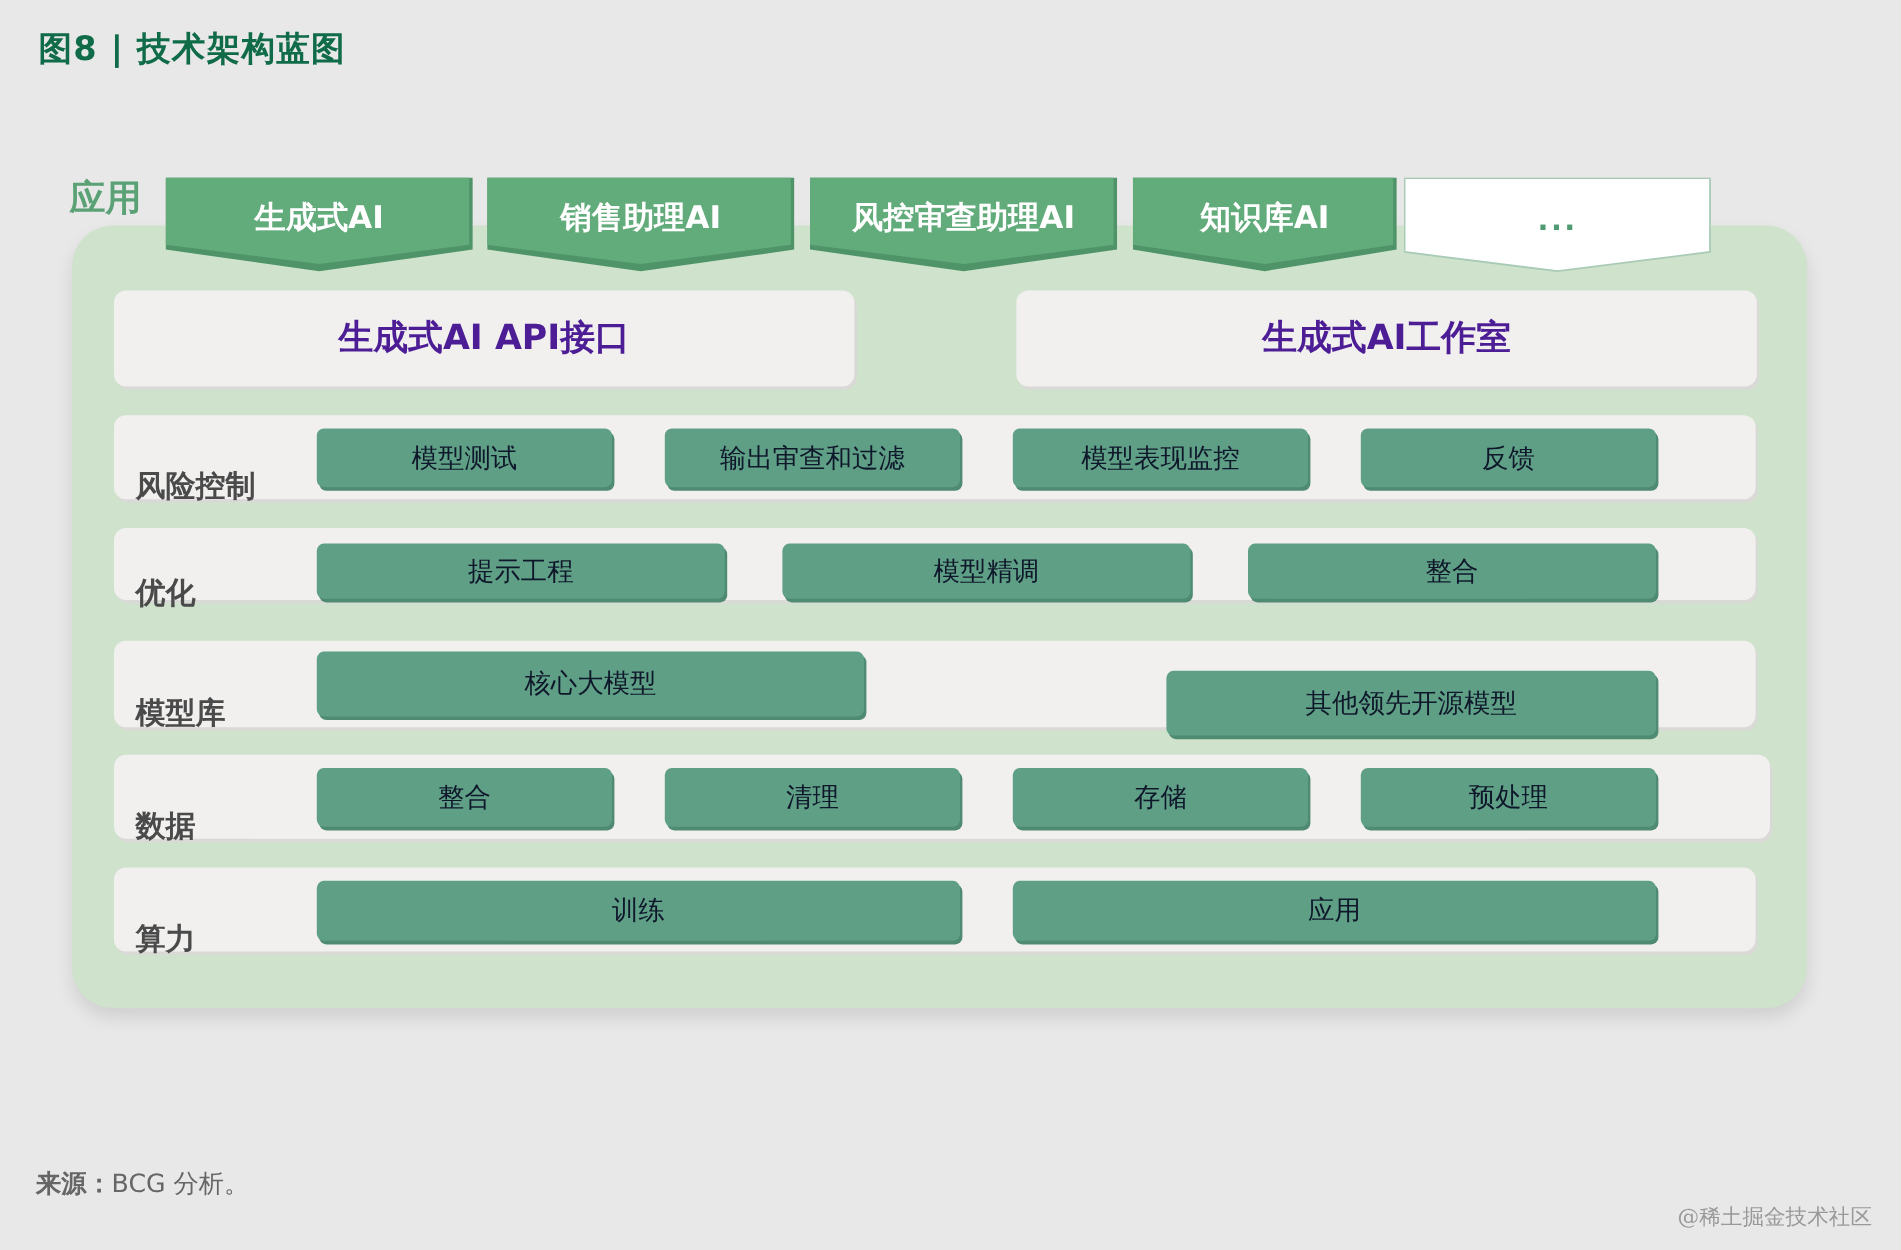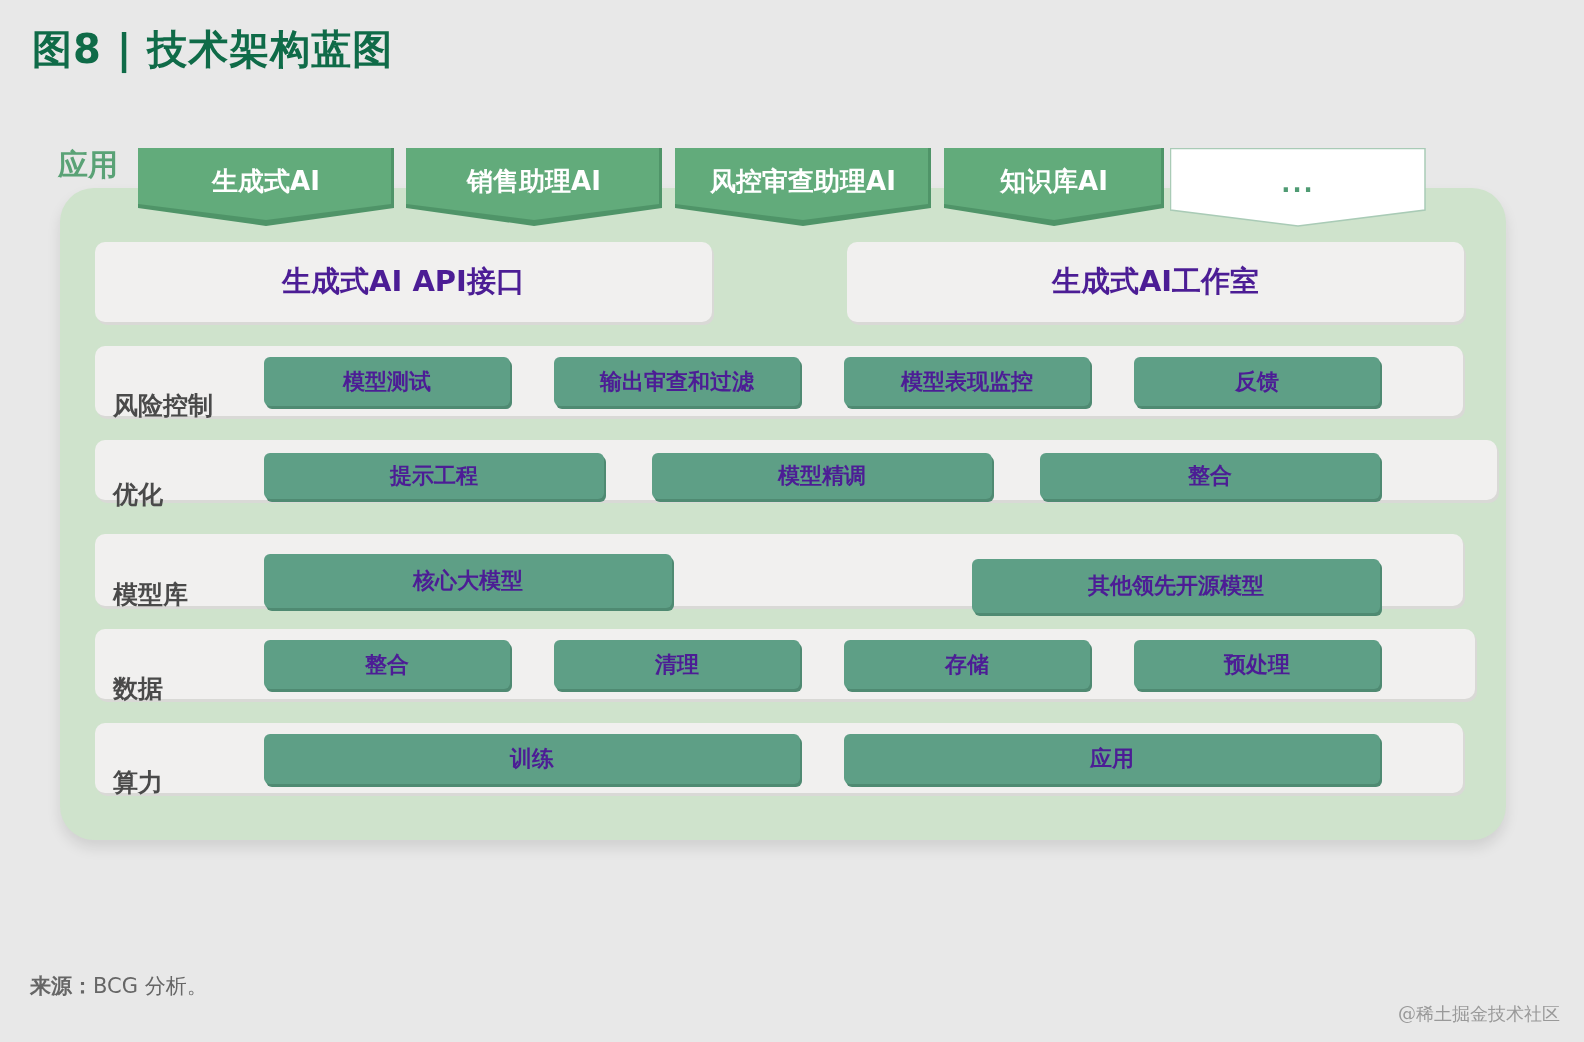--- a/index.html
+++ b/index.html
@@ -1,21 +1,21 @@
 <!DOCTYPE html>
 <html><head>
 <meta charset="utf-8">
 <style>
   html, body { margin:0; padding:0; }
   body {
     width:1584px; height:1042px; background:#e8e8e8; position:relative; overflow:hidden;
     font-family:"DejaVu Sans", "Liberation Sans", sans-serif;
   }
   .title {
-    position:absolute; left:32px; top:22px; font-size:40px; font-weight:bold; color:#0f6b48; letter-spacing:1px;
+    position:absolute; left:32px; top:22px; font-size:28px; font-weight:bold; color:#0f6b48; letter-spacing:1px;
   }
   .app-label {
     position:absolute; left:58px; top:145px; font-size:30px; font-weight:bold; color:#5aa276;
   }
   .panel {
     position:absolute; left:60px; top:188px; width:1446px; height:652px;
     background:#cfe3cc; border-radius:34px; box-shadow:0 8px 14px rgba(0,0,0,0.10);
   }
   .app-tab {
     position:absolute; top:148px; height:80px; color:#fff; font-size:26px; font-weight:bold;
@@ -31,22 +31,22 @@
   }
   .row {
     position:absolute; left:95px; width:1368px; background:#f1f0ef; border-radius:10px;
     box-shadow:2px 3px 0 #d9d9d6;
   }
   .row-label {
     position:absolute; left:18px; font-size:25px; font-weight:bold; color:#4a4a4a;
     top:50%; transform:translateY(-50%);margin-top:24px;
   }
   .chip {
-    position:absolute; background:#5e9f86; color:#4c1d95; border-radius:6px;
-    box-shadow:2px 3px 0 #4f8a72; font-size:22px; font-weight:bold;
+    position:absolute; background:#5e9f86; color:#0f172a; border-radius:6px;
+    box-shadow:2px 3px 0 #4f8a72; font-size:22px; font-weight:normal;
     display:flex; align-items:center; justify-content:center;
   }
   .source {
     position:absolute; left:30px; top:972px; font-size:21px; color:#666;
   }
   .source b { font-weight:bold; color:#666; }
   .watermark {
     position:absolute; right:24px; top:1002px; font-size:18px; color:#999; font-family:"DejaVu Serif", serif;
   }
 </style>
@@ -98,30 +98,30 @@
 <div class="api-box" style="left:847px;width:617px;">生成式AI工作室</div>
 
 <div class="row" style="top:346px;height:70px;">
   <span class="row-label">风险控制</span>
   <div class="chip" style="left:169px;top:11px;width:246px;height:49px;">模型测试</div>
   <div class="chip" style="left:459px;top:11px;width:246px;height:49px;">输出审查和过滤</div>
   <div class="chip" style="left:749px;top:11px;width:246px;height:49px;">模型表现监控</div>
   <div class="chip" style="left:1039px;top:11px;width:246px;height:49px;">反馈</div>
 </div>
 
-<div class="row" style="top:440px;height:60px;padding-left:34px;">
+<div class="row" style="top:440px;height:60px;">
   <span class="row-label">优化</span>
   <div class="chip" style="left:169px;top:13px;width:340px;height:46px;">提示工程</div>
   <div class="chip" style="left:557px;top:13px;width:340px;height:46px;">模型精调</div>
   <div class="chip" style="left:945px;top:13px;width:340px;height:46px;">整合</div>
 </div>
 
 <div class="row" style="top:534px;height:72px;">
   <span class="row-label">模型库</span>
-  <div class="chip" style="left:169px;top:20px;width:408px;height:54px;">核心大模型</div>
+  <div class="chip" style="left:169px;top:9px;width:456px;height:54px;">核心大模型</div>
   <div class="chip" style="left:877px;top:9px;width:408px;height:54px;margin-top:16px;">其他领先开源模型</div>
 </div>
 
 <div class="row" style="top:629px;height:70px;padding-left:12px;">
   <span class="row-label">数据</span>
   <div class="chip" style="left:169px;top:11px;width:246px;height:49px;">整合</div>
   <div class="chip" style="left:459px;top:11px;width:246px;height:49px;">清理</div>
   <div class="chip" style="left:749px;top:11px;width:246px;height:49px;">存储</div>
   <div class="chip" style="left:1039px;top:11px;width:246px;height:49px;">预处理</div>
 </div>

